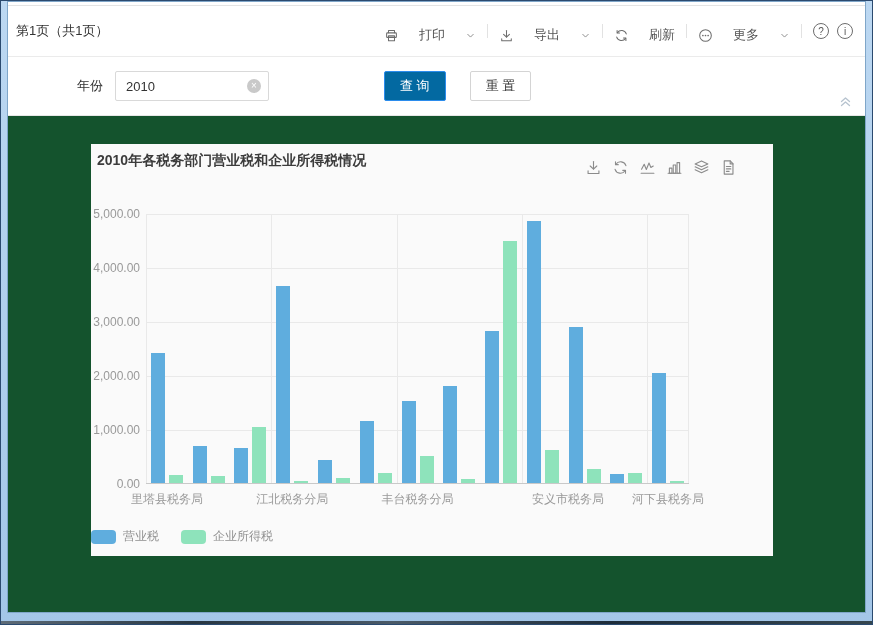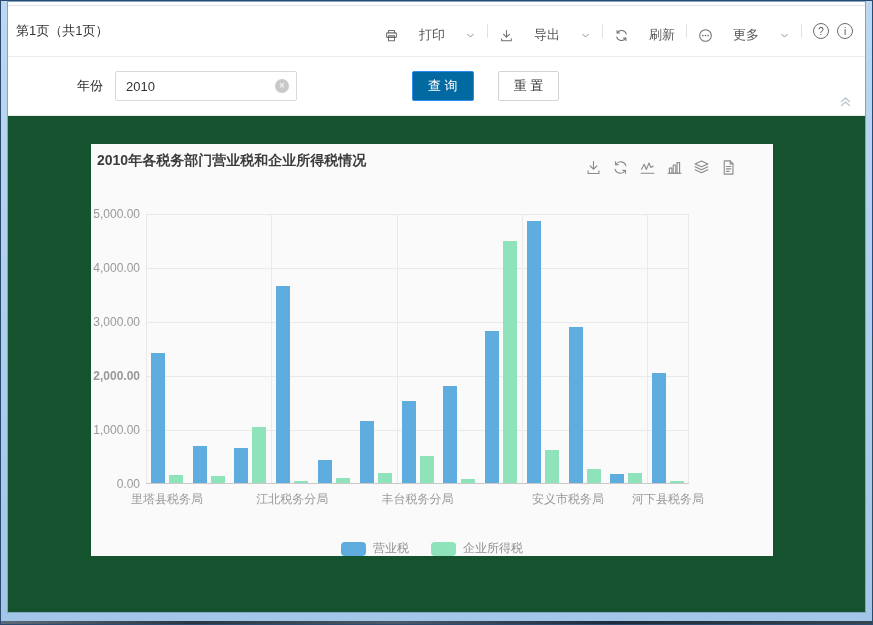--- a/index.html
+++ b/index.html
@@ -19,21 +19,21 @@
   .tb-item { display:flex; align-items:center; gap:20px; cursor:pointer;margin-top:8px; }
   .tb-item svg { display:block; }
   .tb-sep { width:1px; height:14px; background:#e2e2e2; margin:0 3px; }
   .icon-stroke { stroke:#6d6d6d; fill:none; stroke-width:1.1; stroke-linecap:round; stroke-linejoin:round; }
   .chev { stroke:#8a8a8a; fill:none; stroke-width:1.2; stroke-linecap:round; stroke-linejoin:round; }
   .circle-ico { display:inline-flex; align-items:center; justify-content:center; width:16px; height:16px; border:1px solid #6d6d6d; border-radius:50%; font-size:10px; color:#555; cursor:pointer; }
 
   
   .filterbar { position:relative; display:flex; align-items:center; height:59px; padding-left:69px; border-bottom:1px solid #e7e7e7; box-shadow:0 2px 3px rgba(0,0,0,.03); flex:none; }
   .f-label { font-size:13px; color:#333; margin-right:12px; }
-  .f-input { position:relative; width:182px; height:30px; }
+  .f-input { position:relative; width:154px; height:30px; }
   .f-input input { width:100%; height:100%; border:1px solid #d9d9d9; border-radius:2px; padding:0 28px 0 10px; font-size:13px; color:#333; font-family:inherit; outline:none; }
   .clear-ico { position:absolute; right:8px; top:8px; width:14px; height:14px; border-radius:50%; background:#c9c9c9; color:#fff; font-size:10px; line-height:14px; text-align:center; cursor:pointer; }
   .btn { height:30px; padding:0 15px; font-size:13px; border-radius:2px; cursor:pointer; font-family:inherit; }
   .btn-primary { margin-left:115px; background:#0369a1; border:1px solid #2b8ced; color:#fff; }
   .btn-plain { margin-left:24px; background:#fff; border:1px solid #d4d4d4; color:#333; }
   .collapse { position:absolute; right:13px; bottom:3px; cursor:pointer; }
 
   
   .content { position:relative; flex:1; background:#14532d; }
   .chart-widget { position:absolute; left:83px; top:28px; width:682px; height:412px; background:#fafafa; }
@@ -41,21 +41,21 @@
   .toolbox { position:absolute; top:15px; right:36px; display:flex; gap:10px; }
   .toolbox svg { display:block; cursor:pointer; }
   .tbx { stroke:#8b8b8b; fill:none; stroke-width:1.05; stroke-linecap:round; stroke-linejoin:round; }
 
   .plot { position:absolute; left:55px; top:70px; width:543px; height:270px; background:#fafafa; border-bottom:1px solid #c9c9c9; }
   .gl-h { position:absolute; left:0; width:100%; height:1px; background:#e9e9e9; }
   .gl-v { position:absolute; top:0; width:1px; height:100%; background:#e9e9e9; }
   .bar { position:absolute; bottom:0; width:14px; }
   .ylab { position:absolute; left:0; width:49px; text-align:right; font-size:12px; color:#999; }
   .xlab { position:absolute; transform:translateX(-50%); white-space:nowrap; font-size:12px; color:#999; }
-  .legend { position:absolute; left:0; top:396px; width:100%; display:flex; justify-content:center; gap:22px; }
+  .legend { position:absolute; left:0; top:384px; width:100%; display:flex; gap:22px; }
   .legend-item { display:flex; align-items:center; gap:7px; cursor:pointer; }
   .legend-swatch { width:25px; height:14px; border-radius:4px; }
   .legend-label { font-size:12px; color:#8f8f8f; }
 </style>
 </head>
 <body>
 
 <div class="win">
   <div class="page">
     <div class="top-strip"></div>
@@ -226,21 +226,21 @@
             <div class="bar" style="left: 315.269px; height: 4.32px; background: rgb(142, 227, 187);"></div>
             <div class="bar" style="left: 357.038px; height: 241.92px; background: rgb(142, 227, 187);"></div>
             <div class="bar" style="left: 398.808px; height: 32.94px; background: rgb(142, 227, 187);"></div>
             <div class="bar" style="left: 440.577px; height: 14.04px; background: rgb(142, 227, 187);"></div>
             <div class="bar" style="left: 482.346px; height: 9.72px; background: rgb(142, 227, 187);"></div>
             <div class="bar" style="left: 524.115px; height: 1.62px; background: rgb(142, 227, 187);"></div>
           </div>
         <div id="ylabels">
             <div class="ylab" style="top: 333px; position: absolute;">0.00</div>
             <div class="ylab" style="top: 279px; position: absolute; text-align: right;">1,000.00</div>
-            <div class="ylab" style="top: 225px; position: absolute; font-weight: bold;">2,000.00</div>
+            <div class="ylab" style="top: 225px; position: absolute;">2,000.00</div>
             <div class="ylab" style="top: 171px; position: absolute;">3,000.00</div>
             <div class="ylab" style="top: 117px; position: absolute;">4,000.00</div>
             <div class="ylab" style="top: 63px; position: absolute;">5,000.00</div>
           </div>
         <div id="xlabels">
             <div class="xlab" style="position: absolute; left: 75.8846px; top: 347px;">里塔县税务局</div>
             <div class="xlab" style="position: absolute; left: 201.192px; top: 347px;">江北税务分局</div>
             <div class="xlab" style="position: absolute; left: 326.5px; top: 347px;">丰台税务分局</div>
             <div class="xlab" style="position: absolute; left: 477px; top: 347px;">安义市税务局</div>
             <div class="xlab" style="position: absolute; left: 577.115px; top: 347px;">河下县税务局</div>

